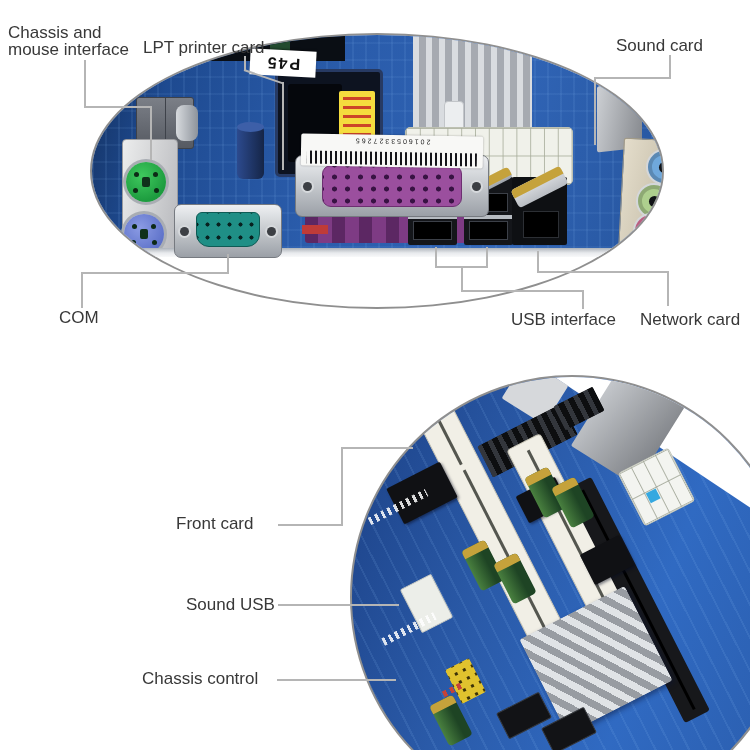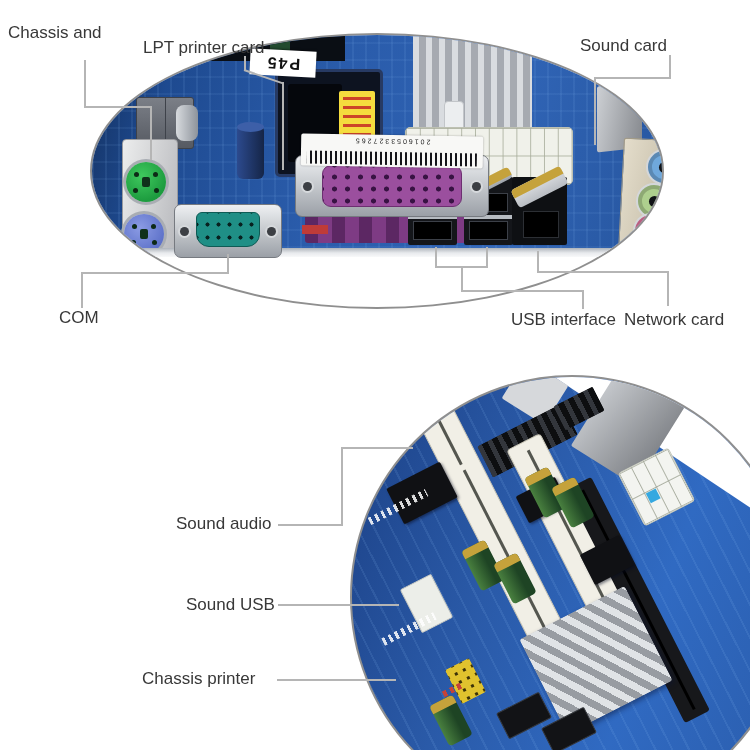--- a/index.html
+++ b/index.html
@@ -125,29 +125,30 @@
   .reddots{transform:rotate(-27deg);
         background:repeating-linear-gradient(90deg,#c54338 0 4px,transparent 4px 8px)}
 </style>
 </head>
 <body>
 
 <div class="stage">
 
   <div class="lbl" style="left:8px;top:24px">
     <span>Chassis and</span><br>
+    <span>mouse interface</span>
   </div>
   <div class="lbl" style="left:143px;top:39px">LPT printer card</div>
-  <div class="lbl" style="left:580px;top:37px">Sound card</div>
+  <div class="lbl" style="left:616px;top:37px">Sound card</div>
   <div class="lbl" style="left:59px;top:309px">COM</div>
   <div class="lbl" style="left:511px;top:311px">USB interface</div>
-  <div class="lbl" style="left:624px;top:311px">Network card</div>
-  <div class="lbl" style="left:176px;top:515px">Sound audio</div>
+  <div class="lbl" style="left:640px;top:311px">Network card</div>
+  <div class="lbl" style="left:176px;top:515px">Front card</div>
   <div class="lbl" style="left:186px;top:596px">Sound USB</div>
-  <div class="lbl" style="left:142px;top:670px">Chassis printer</div>
+  <div class="lbl" style="left:142px;top:670px">Chassis control</div>
 
   <i class="ld" style="left:84px;top:60px;width:2px;height:48px"></i>
   <i class="ld" style="left:84px;top:106px;width:68px;height:2px"></i>
   <i class="ld" style="left:150px;top:108px;width:2px;height:52px"></i>
   <i class="ld" style="left:244px;top:56px;width:2px;height:14px"></i>
   <i class="ld" style="left:244px;top:69px;width:42px;height:2px;transform:rotate(19deg);transform-origin:0 50%"></i>
   <i class="ld" style="left:282px;top:82px;width:2px;height:88px"></i>
   <i class="ld" style="left:669px;top:55px;width:2px;height:24px"></i>
   <i class="ld" style="left:594px;top:77px;width:77px;height:2px"></i>
   <i class="ld" style="left:594px;top:79px;width:2px;height:66px"></i>

